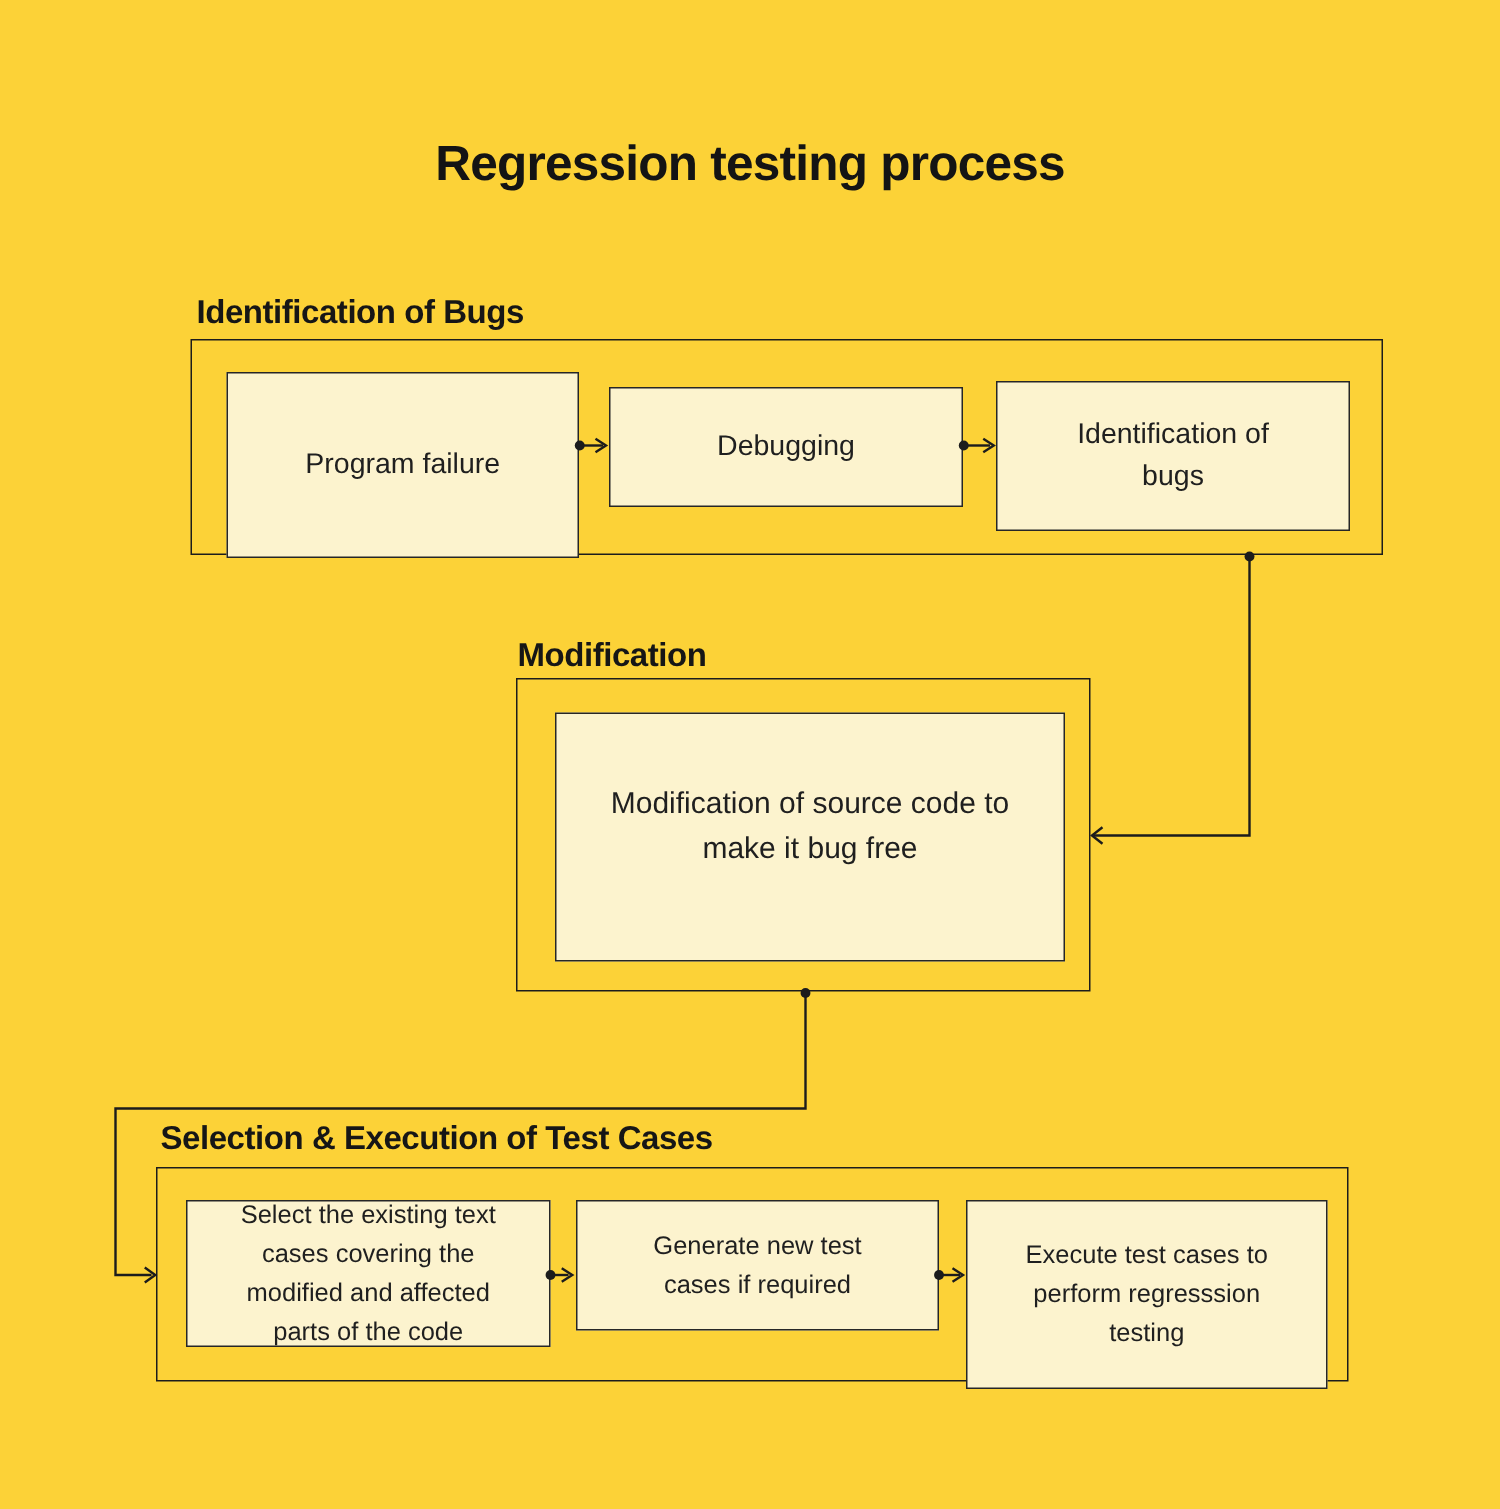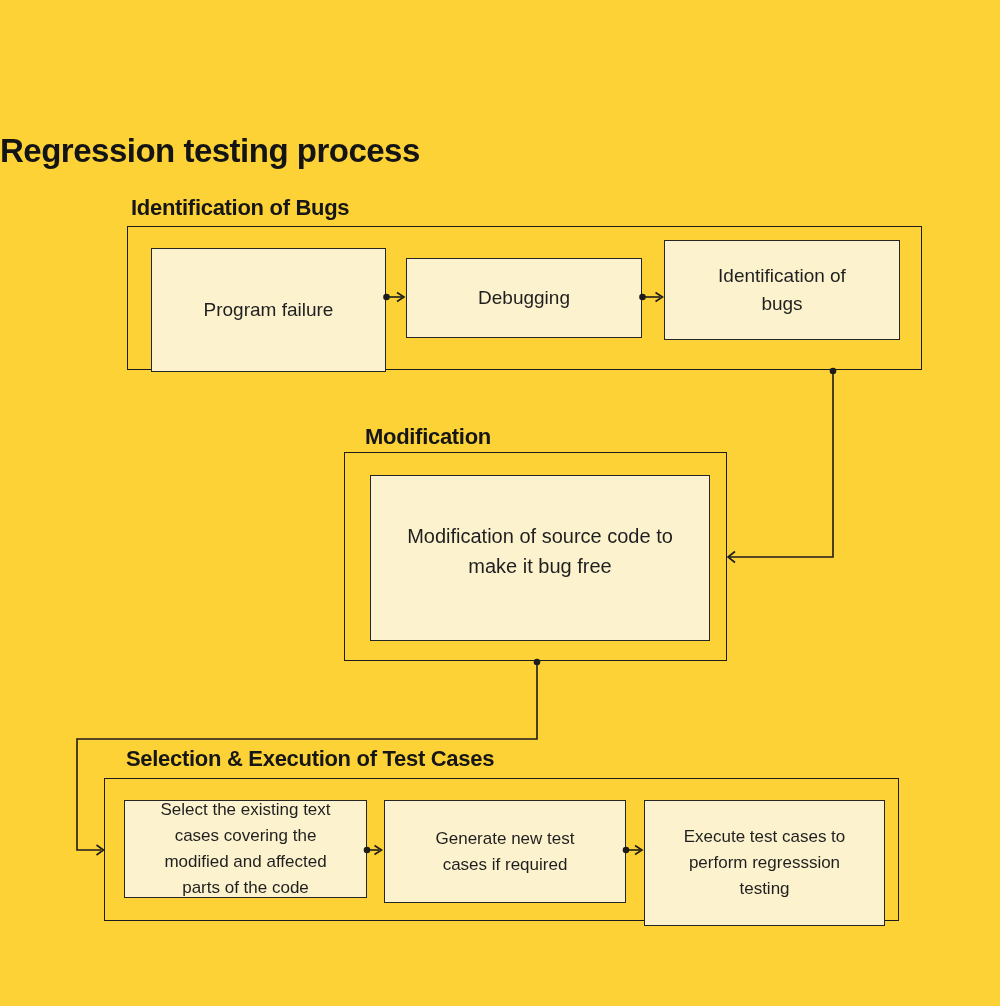--- a/index.html
+++ b/index.html
@@ -7,22 +7,22 @@
     --fill:#FCF3CE;
     --line:#1C1C1C;
     --text:#1F1F1F;
   }
   html,body{margin:0;padding:0;background:#fff;}
   .canvas{
     position:relative;width:1000px;height:1006px;background:var(--bg);
     font-family:"Liberation Sans","DejaVu Sans",sans-serif;overflow:hidden;
   }
   .title{
-    position:absolute;left:0;top:90px;width:100%;
-    font-size:33px;font-weight:700;color:#141414;letter-spacing:-0.5px;margin-top:42px;
+    position:absolute;left:0;top:90px;width:100%;text-align:center;
+    font-size:33px;font-weight:700;color:#141414;letter-spacing:-0.5px;
   }
   .group-heading{
     position:absolute;font-size:22px;font-weight:700;color:#161616;letter-spacing:-0.3px;
   }
   .group{
     position:absolute;border:1.6px solid var(--line);box-sizing:border-box;background:transparent;
   }
   .node{
     position:absolute;box-sizing:border-box;background:var(--fill);
     border:1.4px solid #262626;display:flex;align-items:center;justify-content:center;
@@ -39,37 +39,37 @@
 <body>
 
 <div class="canvas">
 
   <div class="title">Regression testing process</div>
 
   <div class="group-heading" style="left:131px;top:195px;">Identification of Bugs</div>
   <div class="group" style="left:127px;top:226px;width:795px;height:144px;">
     <div class="node s1-node" style="left:23px;top:21px;width:235px;height:124px;">Program failure</div>
     <div class="node s1-node" style="left:278px;top:31px;width:236px;height:80px;">Debugging</div>
-    <div class="node s1-node" style="left:536px;top:13px;width:236px;height:100px;">Identification of
+    <div class="node s1-node" style="left:536px;top:27px;width:236px;height:100px;">Identification of
 bugs</div>
   </div>
 
-  <div class="group-heading" style="left:345px;top:424px;margin-left:20px;">Modification</div>
+  <div class="group-heading" style="left:345px;top:424px;">Modification</div>
   <div class="group" style="left:344px;top:452px;width:383px;height:209px;">
     <div class="node s2-node" style="left:25px;top:22px;width:340px;height:166px;">Modification of source code to
 make it bug free</div>
   </div>
 
-  <div class="group-heading" style="left:107px;top:746px;margin-left:19px;">Selection &amp; Execution of Test Cases</div>
+  <div class="group-heading" style="left:107px;top:746px;">Selection &amp; Execution of Test Cases</div>
   <div class="group" style="left:104px;top:778px;width:795px;height:143px;">
     <div class="node s3-node" style="left:19px;top:21px;width:243px;height:98px;">Select the existing text
 cases covering the
 modified and affected
 parts of the code</div>
-    <div class="node s3-node" style="left:279px;top:21px;width:242px;height:103px;">Generate new test
+    <div class="node s3-node" style="left:279px;top:21px;width:242px;height:87px;">Generate new test
 cases if required</div>
     <div class="node s3-node" style="left:539px;top:21px;width:241px;height:126px;">Execute test cases to
 perform regresssion
 testing</div>
   </div>
 
   <svg class="connector-layer" width="1000" height="1006" viewBox="0 0 1000 1006">
     <g>
       <circle cx="386.5" cy="297" r="3.3"></circle>
       <path d="M388 297 H402"></path>

